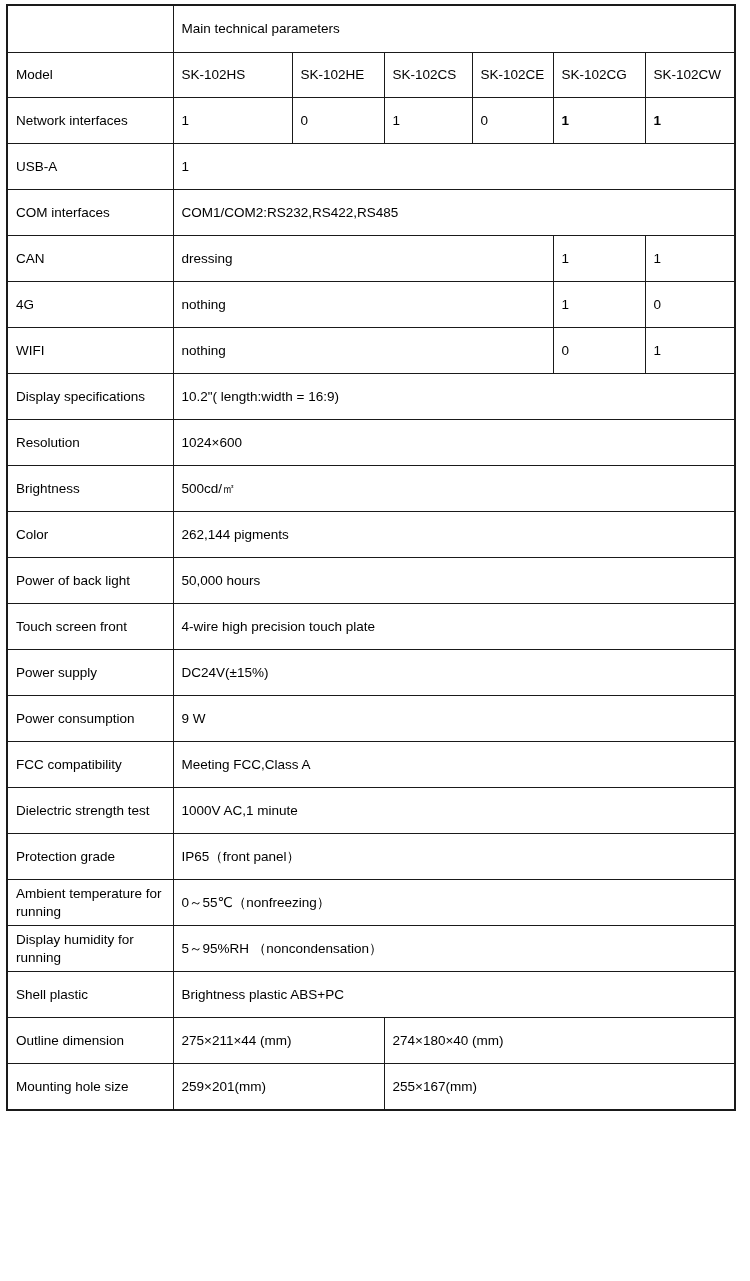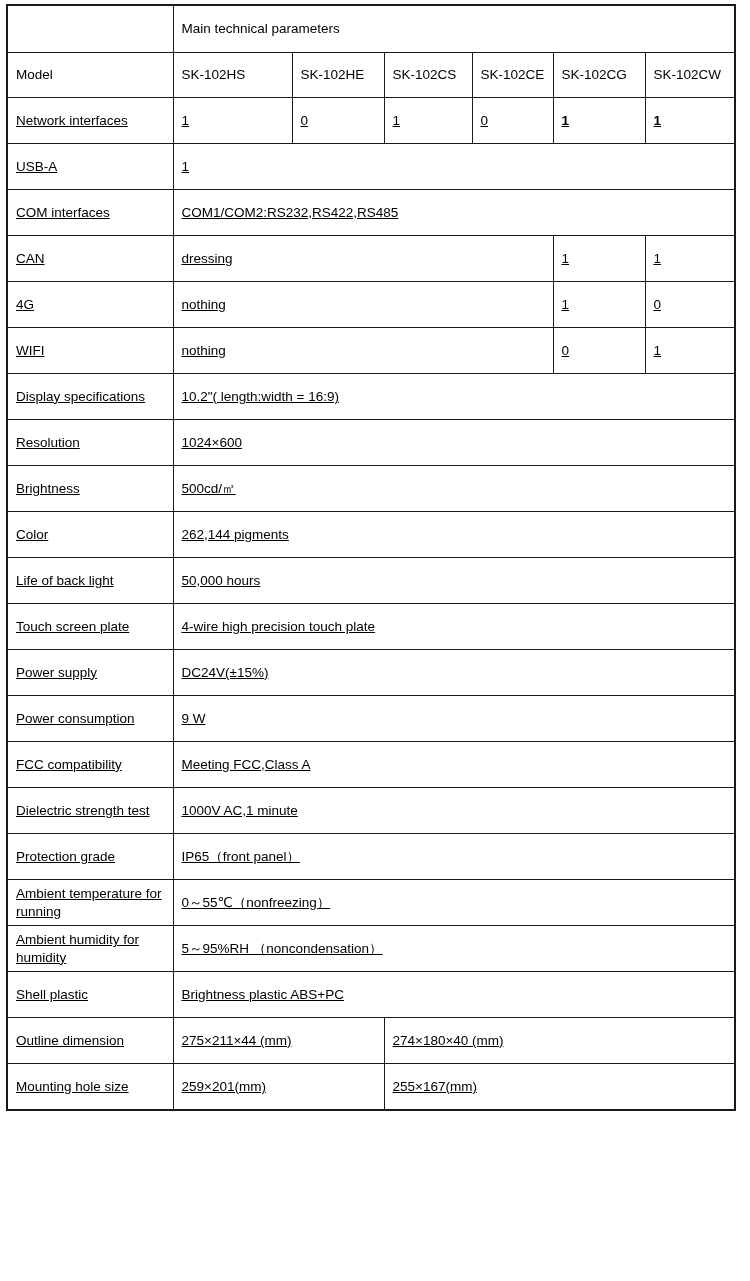--- a/index.html
+++ b/index.html
@@ -33,22 +33,22 @@
   }
   td.label-cell {
     width: 166px;
   }
   td.title-cell {
     font-size: 17px;
     height: 46px;
   }
   tr.header-row td { height: 46px; }
   tr.model-row td { height: 44px; }
-  tr.std-row td { height: 45px; text-decoration: underline; }
-  tr.two-line-row td { height: 45px; text-decoration: underline; }
+  tr.std-row td { height: 45px; }
+  tr.two-line-row td { height: 45px; }
   .bold-val { font-weight: bold; }
 </style>
 </head>
 <body>
 
 <table id="spec-table">
   <colgroup>
     <col style="width:166px">
     <col style="width:119px">
     <col style="width:92px">
@@ -116,25 +116,25 @@
       </tr>
       <tr class="std-row">
         <td class="label-cell">Brightness</td>
         <td colspan="6">500cd/㎡</td>
       </tr>
       <tr class="std-row">
         <td class="label-cell">Color</td>
         <td colspan="6">262,144 pigments</td>
       </tr>
       <tr class="std-row">
-        <td class="label-cell">Life of back light</td>
+        <td class="label-cell">Power of back light</td>
         <td colspan="6">50,000 hours</td>
       </tr>
       <tr class="std-row">
-        <td class="label-cell">Touch screen plate</td>
+        <td class="label-cell">Touch screen front</td>
         <td colspan="6">4-wire high precision touch plate</td>
       </tr>
       <tr class="std-row">
         <td class="label-cell">Power supply</td>
         <td colspan="6">DC24V(±15%)</td>
       </tr>
       <tr class="std-row">
         <td class="label-cell">Power consumption</td>
         <td colspan="6">9 W</td>
       </tr>
@@ -148,21 +148,21 @@
       </tr>
       <tr class="std-row">
         <td class="label-cell">Protection grade</td>
         <td colspan="6">IP65（front panel）</td>
       </tr>
       <tr class="two-line-row">
         <td class="label-cell">Ambient temperature for running</td>
         <td colspan="6">0～55℃（nonfreezing）</td>
       </tr>
       <tr class="two-line-row">
-        <td class="label-cell">Ambient humidity for humidity</td>
+        <td class="label-cell">Display humidity for running</td>
         <td colspan="6">5～95%RH （noncondensation）</td>
       </tr>
       <tr class="std-row">
         <td class="label-cell">Shell plastic</td>
         <td colspan="6">Brightness plastic ABS+PC</td>
       </tr>
       <tr class="std-row">
         <td class="label-cell">Outline dimension</td>
         <td colspan="2">275×211×44 (mm)</td>
         <td colspan="4">274×180×40 (mm)</td>

